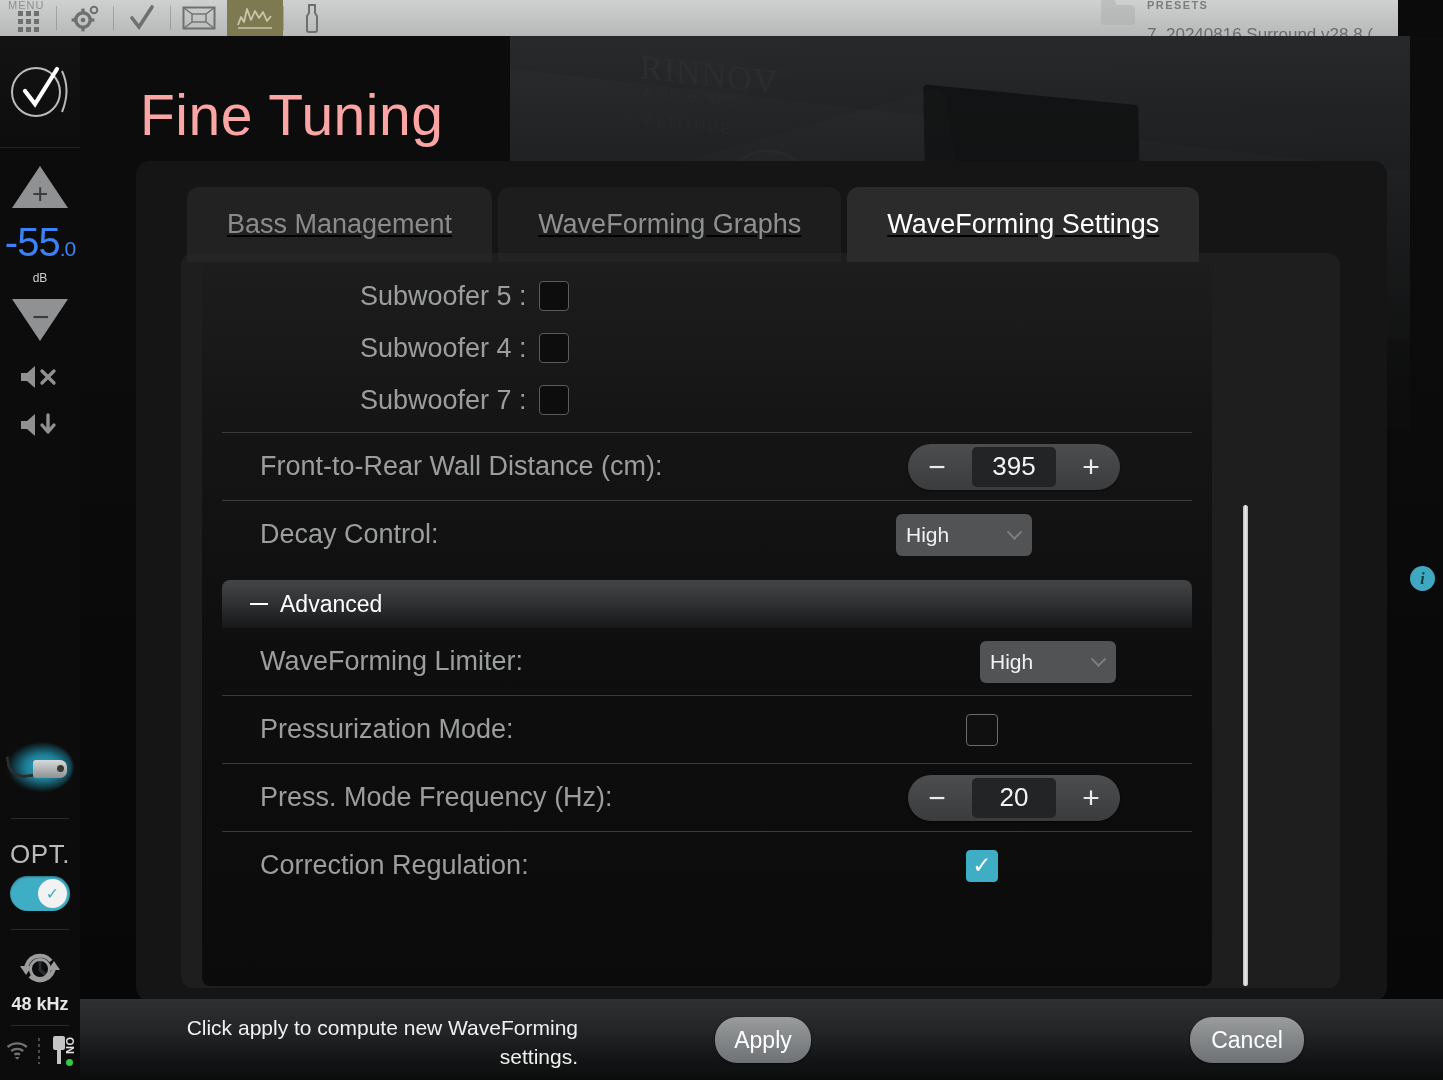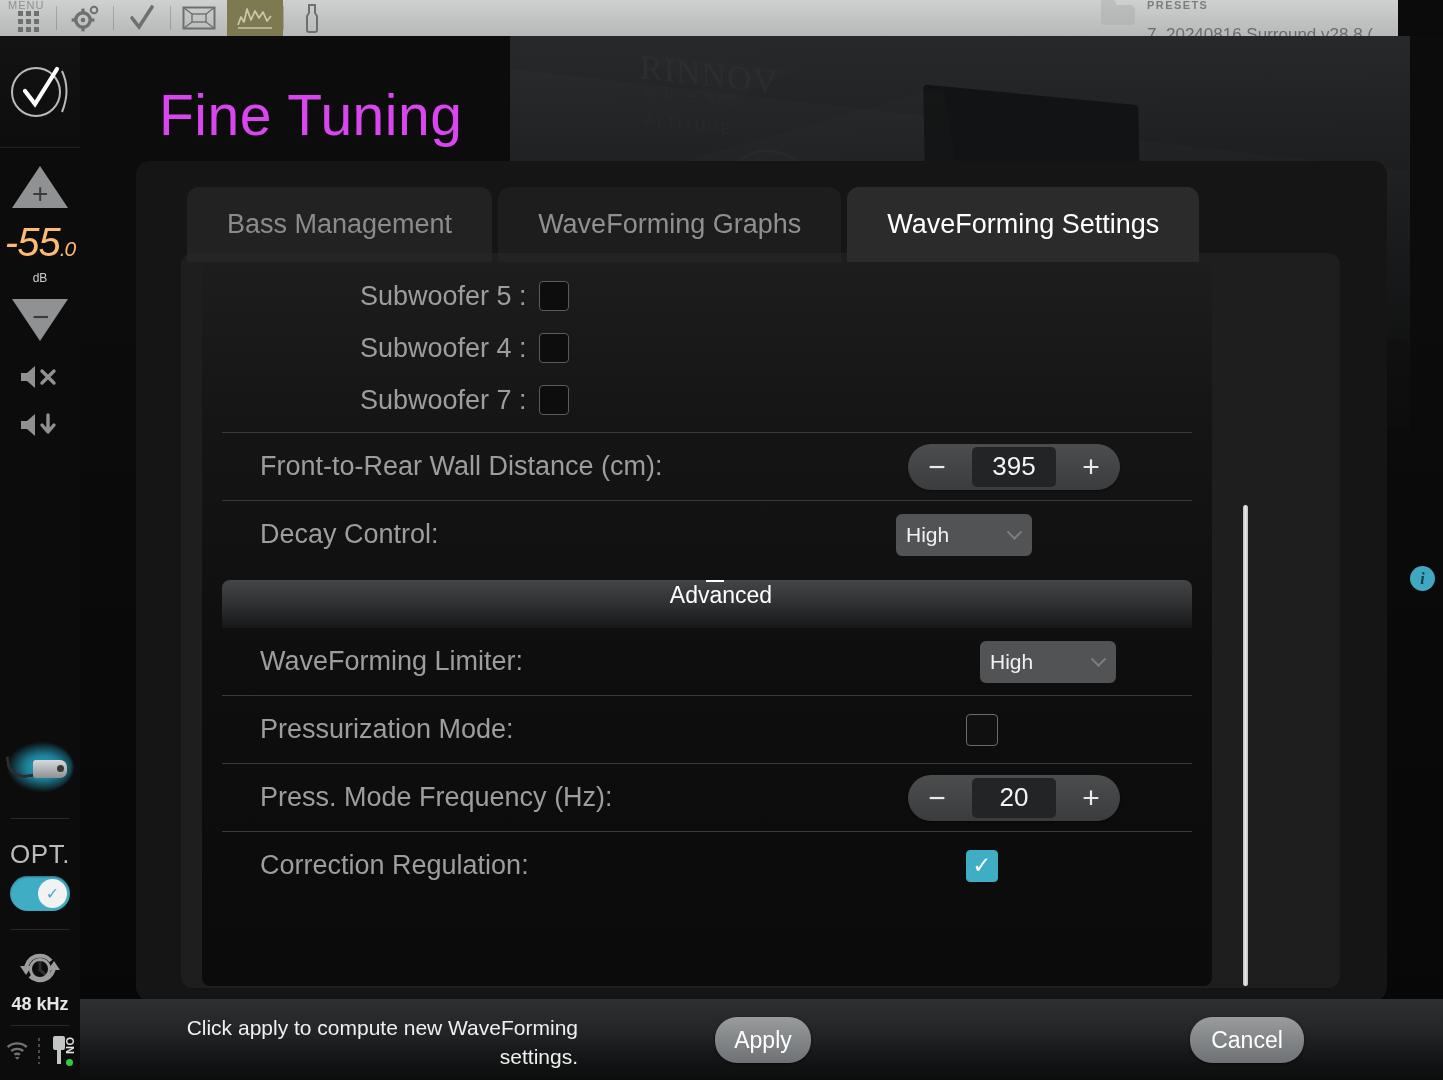--- a/index.html
+++ b/index.html
@@ -185,22 +185,22 @@
     border-left: 28px solid transparent;
     border-right: 28px solid transparent;
     border-top: 42px solid #8f9193;
     margin-top: 14px;
   }
   .vol-dn span {
     position:absolute; left:-8px; top:-36px; width:16px; text-align:center;
     color:#3a3c3e; font-size:30px; line-height:24px;
   }
   .vol-val {
-    margin-top: 14px; color:#fdba74; font-weight: 300;
-    font-size: 40px; line-height: 40px; letter-spacing:-1px;font-style:italic;
+    margin-top: 14px; color:#3b82f6; font-weight: 300;
+    font-size: 40px; line-height: 40px; letter-spacing:-1px;
   }
   .vol-val small { font-size: 21px; }
   .vol-unit { color:#cfcfcf; font-size: 12px; margin-top: 2px; }
   .spk-ic { margin-top: 22px; color:#9a9c9e; font-size: 24px; letter-spacing:1px;}
   .sb-mid { flex:1; }
   .sb-bottom { width:80px; display:flex; flex-direction:column; align-items:center; }
   .mic-img {
     width: 74px; height: 86px; position:relative; margin-bottom: 6px;
   }
   .mic-glow {
@@ -248,35 +248,35 @@
     width: 68px; justify-content:center;
   }
   .dot-div { width:2px; height: 26px; background: repeating-linear-gradient(180deg,#4a4c4e 0 3px, transparent 3px 6px); }
   .plug { position: relative; width: 30px; height: 34px; }
   .plug-on { position:absolute; right:-2px; top:3px; color:#dfe1e3; font-size:11px; font-weight:bold;
      writing-mode: vertical-rl; letter-spacing:.5px; }
   .plug-led { position:absolute; right:1px; bottom:2px; width:7px; height:7px; border-radius:50%; background:#2fcc3f;}
 
   
   .page-title {
-    position: absolute; left: 159px; top: 82px;
-    font-size: 57px; font-weight: 300; color: #d946ef;
+    position: absolute; left: 140px; top: 82px;
+    font-size: 57px; font-weight: 300; color: #fca5a5;
     letter-spacing: .5px;
     z-index: 12;
   }
 
   
   .panel-back {
     position:absolute; left:136px; top:161px; width:1251px; height:840px;
     background:#151515; border-radius: 14px;
     z-index: 8;
   }
   .tabs {
     position:absolute; left:187px; top:187px; z-index: 11;
-    display:flex; align-items:flex-end; gap: 6px;
+    display:flex; align-items:flex-end; gap: 6px; text-decoration: underline;
   }
   .tab {
     height: 75px; padding: 0 40px;
     display:flex; align-items:center; justify-content:center;
     border-radius: 12px 12px 0 0;
     font-size: 27px; font-weight: 300;
     color: #8a8c8c;
     background: rgba(40,40,40,.72);
   }
   .tab.active {
@@ -361,21 +361,21 @@
     border-right: 2px solid #7c7e7f; border-bottom: 2px solid #7c7e7f;
     transform: translateY(-40%) rotate(45deg);
   }
 
   .adv-header {
     margin: 12px 20px 0;
     height: 48px; border-radius: 8px 8px 0 0;
     background: linear-gradient(180deg,#434546 0%,#2c2e2f 55%,#161718 100%);
     display:flex; align-items:center;
     padding-left: 28px;
-    color:#ffffff; font-size: 23px; flex-direction: column;
+    color:#ffffff; font-size: 23px;
   }
   .adv-header .minus {
     display:inline-block; width:18px; height:2px; background:#ffffff; margin-right:12px;
   }
 
   
   .scroll-track {
     position:absolute; left:1243px; top:505px; width:5px; height:481px;
     z-index: 12;
   }

